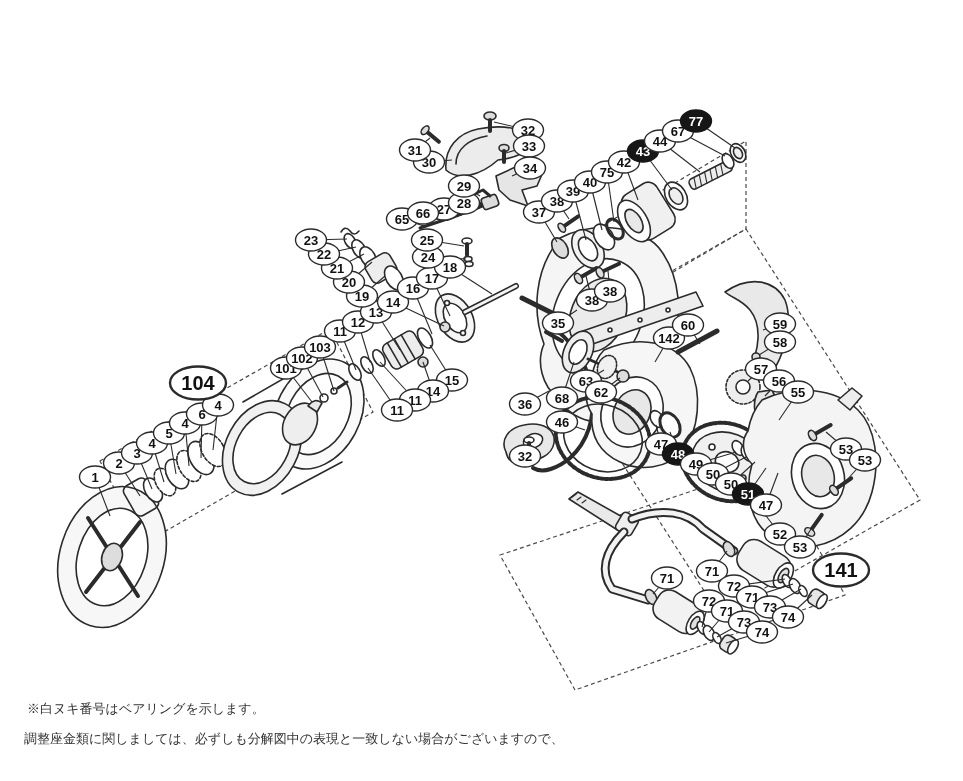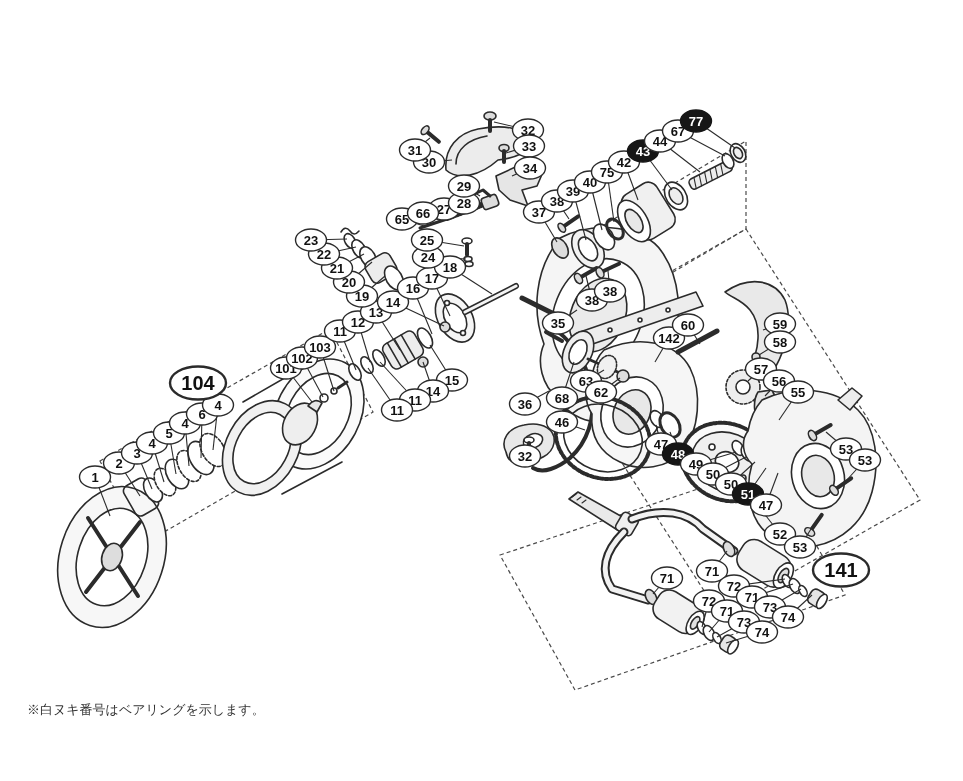--- a/index.html
+++ b/index.html
@@ -1,20 +1,20 @@
 <!DOCTYPE html>
 <html><head>
 <meta charset="utf-8">
 <style>
   html,body{margin:0;padding:0;background:#ffffff;}
   .stage{position:relative;width:963px;height:781px;background:#fff;overflow:hidden;
          font-family:"Liberation Sans", sans-serif;}
   .stage svg{position:absolute;left:0;top:0;}
   .footnote{position:absolute;color:#333;font-size:13px;line-height:17px;
-            font-family:Liberation Serif, serif;white-space:pre;}
+            font-family:Liberation Mono, monospace;white-space:pre;}
   #fn1{left:27px;top:701px;}
   #fn2{left:24px;top:731px;}
   #fn3{left:24px;top:748px;}
 </style>
 </head>
 <body>
 
 <div class="stage">
   <svg id="diagram-svg" width="963" height="781" viewBox="0 0 963 781">
 
@@ -712,13 +712,14 @@
           <text x="744" y="626.5" text-anchor="middle" font-family="&quot;Liberation Sans&quot;, sans-serif" font-weight="700" font-size="13" fill="#111111">73</text>
         </g>
         <g>
           <ellipse cx="762" cy="632" rx="15.5" ry="11" fill="#ffffff" stroke="#2b2b2b" stroke-width="1.4"></ellipse>
           <text x="762" y="636.5" text-anchor="middle" font-family="&quot;Liberation Sans&quot;, sans-serif" font-weight="700" font-size="13" fill="#111111">74</text>
         </g>
       </g>
   </svg>
 
   <div class="footnote" id="fn1">※白ヌキ番号はベアリングを示します。</div>
+  <div class="footnote" id="fn2">調整座金類に関しましては、必ずしも分解図中の表現と一致しない場合がございますので、</div>
 </div>
 
 </body></html>

